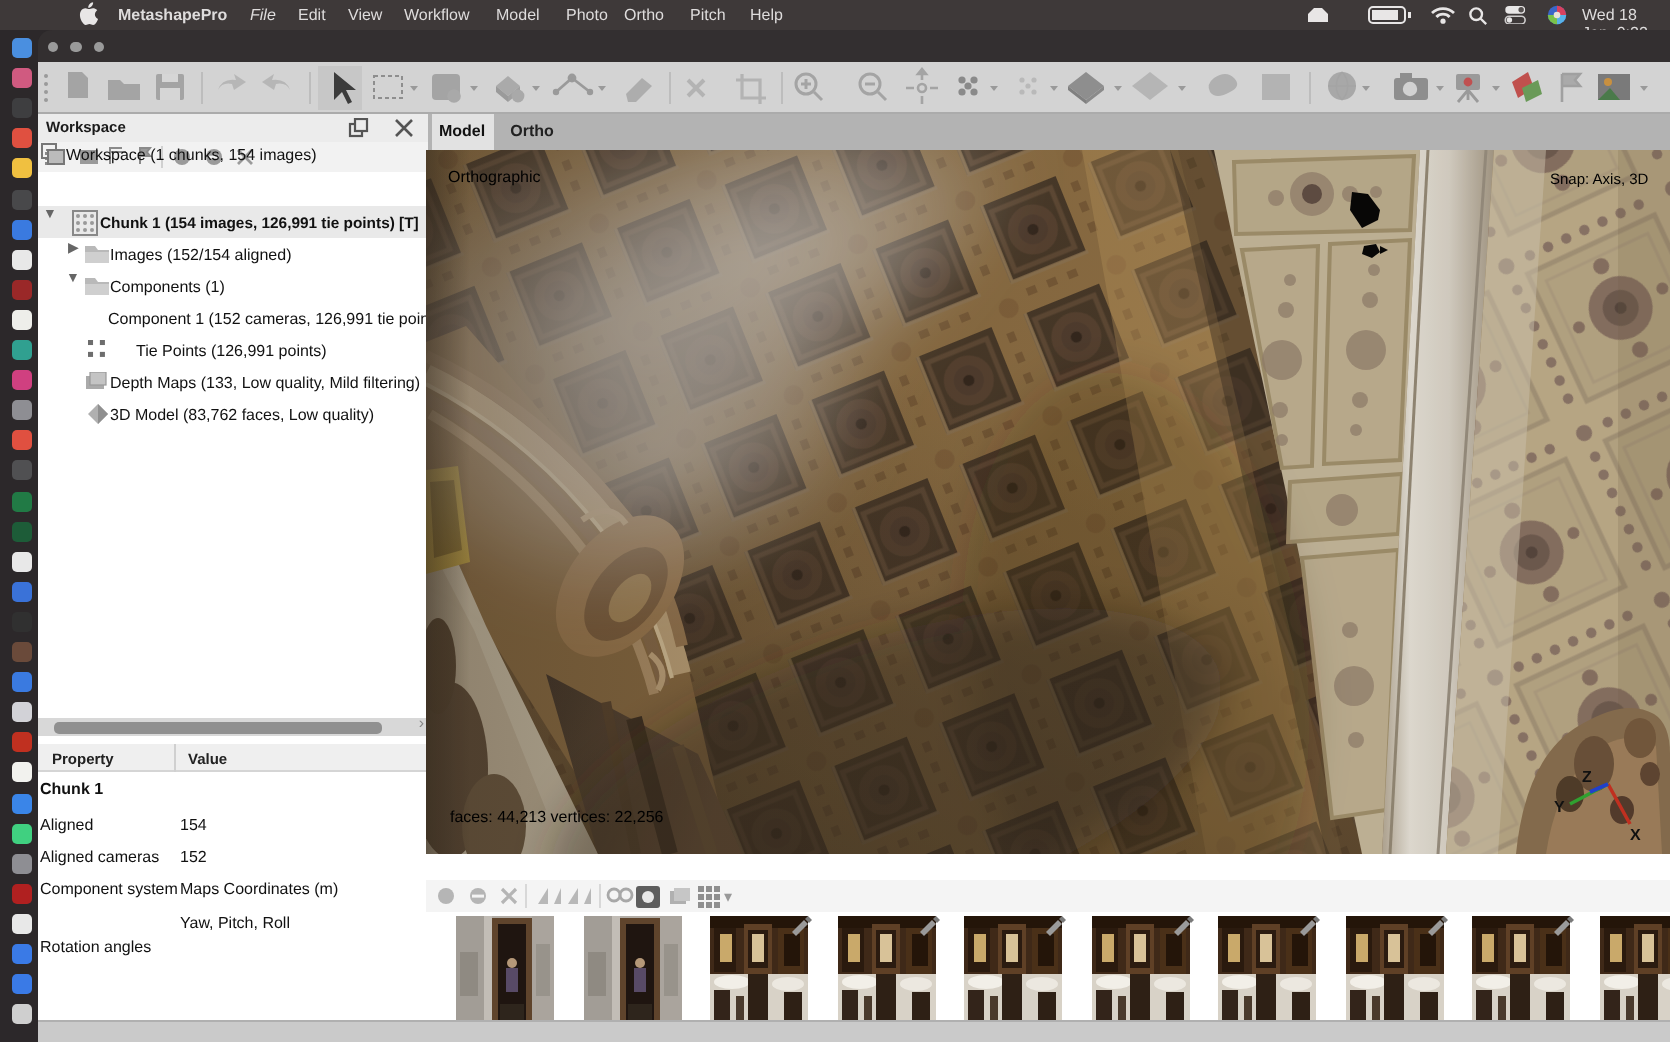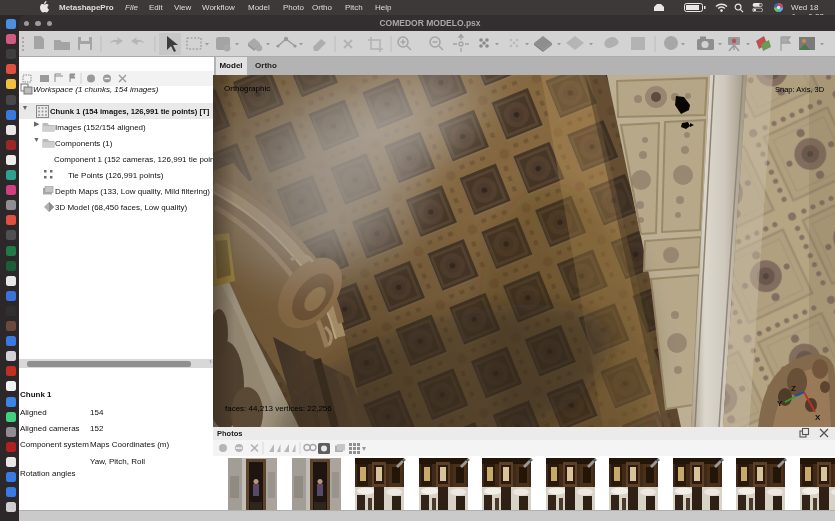--- a/index.html
+++ b/index.html
@@ -142,21 +142,20 @@
           <path d="M6 11 A5 5 0 0 1 1 6 L6 6 Z" fill="#79c24a"></path>
           <circle cx="6" cy="6" r="1.8" fill="#e8e2da"></circle>
         </svg></span>
     <span class="mi" style="left:764px;">Wed 18 Jan&nbsp; 0:22</span>
   </div>
 
   <div id="titlebar" class="abs"></div>
   <div class="dot" style="left:23.5px;"></div>
   <div class="dot" style="left:35px;"></div>
   <div class="dot" style="left:46.5px;"></div>
-  <div id="title" class="abs">COMEDOR MODELO.psx</div>
 
   <div id="toolbar" class="abs"></div>
   <svg class="abs" style="left:19px; top:31px;" width="816" height="26" viewBox="0 0 816 26">
     <g fill="#9a9a9a">
       <circle cx="4" cy="7" r="1"></circle>
         <circle cx="4" cy="11" r="1"></circle>
         <circle cx="4" cy="15" r="1"></circle>
         <circle cx="4" cy="19" r="1"></circle>
 
       <path d="M15 5 h7 l3 3 v10 h-10 z" fill="#a4a4a4"></path>
@@ -264,37 +263,45 @@
       <path d="M762 6 v14 m0 -14 h9 l-2.5 3 2.5 3 h-9" stroke="#a0a0a0" fill="#aaa" stroke-width="1.3"></path>
 
       <rect x="780" y="6" width="16" height="13" fill="#7a7a7a"></rect>
         <circle cx="785" cy="10" r="2" fill="#c89040"></circle>
         <path d="M780 19 l6 -6 5 6 z" fill="#4a7a4a"></path>
       <path d="M801 12 l4 0 -2 2.5 z" fill="#9a9a9a"></path>
     </g>
   </svg>
 
   <div id="leftpanel" class="abs">
+    <div id="wshead" class="abs">
+        <span class="t">Workspace</span>
+      <svg class="abs" style="right:6px; top:2px;" width="36" height="11" viewBox="0 0 36 11">
+        <rect x="3" y="3" width="6" height="6" fill="none" stroke="#555" stroke-width="1.1"></rect>
+        <rect x="5.5" y="0.5" width="6" height="6" fill="#ececec" stroke="#555" stroke-width="1.1"></rect>
+        <path d="M26 1 l8 8 m0 -8 l-8 8" stroke="#555" stroke-width="1.3"></path>
+      </svg>
+    </div>
     <div id="wstools" class="abs">
       <svg width="130" height="15" viewBox="0 0 130 15">
         <g stroke="#8a8a8a" fill="none">
           <rect x="4" y="4" width="8" height="7" stroke-dasharray="1.5 1"></rect>
           <rect x="21" y="4" width="9" height="7" fill="#9a9a9a" stroke="none"></rect>
           <path d="M36 11 v-8 h6 M36 5 h8" stroke="#8a8a8a"></path>
           <path d="M51 11 v-8 h5 l-1.5 2 1.5 2 h-5" fill="#9a9a9a"></path>
           <line x1="62" y1="2" x2="62" y2="13" stroke="#d0d0d0"></line>
           <circle cx="72" cy="7.5" r="4" fill="#9a9a9a" stroke="none"></circle>
           <circle cx="88" cy="7.5" r="4" fill="#9a9a9a" stroke="none"></circle>
           <rect x="85.5" y="6.8" width="5" height="1.4" fill="#f2f2f2" stroke="none"></rect>
           <path d="M100 4 l7 7 m0 -7 l-7 7" stroke="#9a9a9a" stroke-width="1.4"></path>
         </g>
       </svg>
     </div>
     <div class="tree">
-      <div class="trow" style="left:0; top:24px; width:195px;font-style:italic;">
+      <div class="trow" style="left:0; top:12px; width:195px;">
         <svg class="ic" style="left:1px; top:2px;" width="13" height="12" viewBox="0 0 13 12">
             <rect x="1" y="1" width="7" height="7" fill="none" stroke="#777"></rect>
             <rect x="4" y="4" width="8" height="7" fill="#bbb" stroke="#777"></rect>
           </svg>
         <span class="tx" style="left:14px;">Workspace (1 chunks, 154 images)</span>
       </div>
       <div class="trow" style="left:0; top:46px; width:195px; background:#e9e9e9;">
         <span class="ic" style="left:2.5px; top:1px; color:#666; font-size:7px;">▼</span>
         <svg class="ic" style="left:17px; top:1.5px;" width="13" height="13" viewBox="0 0 13 13">
             <rect x="0.5" y="0.5" width="12" height="12" fill="none" stroke="#888"></rect>
@@ -347,27 +354,32 @@
             <rect x="0" y="2" width="9" height="6.5" fill="#aaa"></rect>
             <rect x="2" y="0" width="8" height="6.5" fill="#c4c4c4" stroke="#999" stroke-width="0.6"></rect>
           </svg>
         <span class="tx" style="left:36px;">Depth Maps (133, Low quality, Mild filtering)</span>
       </div>
       <div class="trow" style="left:0; top:142px; width:195px;">
         <svg class="ic" style="left:25px; top:3px;" width="10" height="10" viewBox="0 0 11 11">
             <path d="M5.5 0 L11 5.5 5.5 11 0 5.5 z" fill="#b0b0b0"></path>
             <path d="M5.5 0 L11 5.5 5.5 11 z" fill="#8f8f8f"></path>
           </svg>
-        <span class="tx" style="left:36px;">3D Model (68,450 faces, Low quality)</span>
+        <span class="tx" style="left:36px;">3D Model (83,762 faces, Low quality)</span>
       </div>
     </div>
     <div id="hscroll" class="abs">
         <div id="hthumb" class="abs"></div>
       <span class="abs" style="right:2px; top:-2px; color:#888; font-size:8px;">›</span>
       </div>
+    <div id="prophead" class="abs">
+      <span class="ph" style="left:7px;">Property</span>
+      <span class="ph" style="left:75px;">Value</span>
+      <span class="abs" style="left:68px; top:0; width:1px; height:14px; background:#d0d0d0;"></span>
+    </div>
     <div class="prow" style="left:1px; top:333px;"><b>Chunk 1</b></div>
     <div class="prow" style="left:1px; top:351px;">Aligned</div>
       <div class="prow" style="left:71px; top:351px;">154</div>
     <div class="prow" style="left:1px; top:367px;">Aligned cameras</div>
       <div class="prow" style="left:71px; top:367px;">152</div>
     <div class="prow" style="left:1px; top:383px;">Component system</div>
       <div class="prow" style="left:71px; top:383px;">Maps Coordinates (m)</div>
     <div class="prow" style="left:1px; top:412px;">Rotation angles</div>
       <div class="prow" style="left:71px; top:400px;">Yaw, Pitch, Roll</div>
   </div>
@@ -573,28 +585,20 @@
     </g>
     <text x="602" y="345" font-size="8" font-weight="bold" fill="#111">X</text>
     <text x="564" y="331" font-size="8" font-weight="bold" fill="#111">Y</text>
     <text x="578" y="316" font-size="8" font-weight="bold" fill="#111">Z</text>
   </svg>
   <div class="ovl" style="left:224px; top:84px;">Orthographic</div>
   <div class="ovl" style="left:775px; top:85px; font-size:7.5px;">Snap: Axis, 3D</div>
   <div class="ovl" style="left:225px; top:404px;">faces: 44,213 vertices: 22,256</div>
 
   <div id="photos" class="abs">
-    <div id="phhead" class="abs">
-        <span class="t">Photos</span>
-      <svg class="abs" style="right:5px; top:1px;" width="32" height="11" viewBox="0 0 32 11">
-        <rect x="2" y="3" width="6" height="6" fill="none" stroke="#555" stroke-width="1.1"></rect>
-        <rect x="4.5" y="0.5" width="6" height="6" fill="#ebebeb" stroke="#555" stroke-width="1.1"></rect>
-        <path d="M22 1 l8 8 m0 -8 l-8 8" stroke="#555" stroke-width="1.3"></path>
-      </svg>
-    </div>
     <div id="phtools" class="abs">
       <svg width="170" height="16" viewBox="0 0 170 16">
         <g fill="#b5b5b5">
           <circle cx="10" cy="8" r="4"></circle>
           <circle cx="26" cy="8" r="4"></circle>
             <rect x="23" y="7.3" width="6" height="1.5" fill="#f4f4f4"></rect>
           <path d="M38 4.5 l7 7 m0 -7 l-7 7" stroke="#b5b5b5" stroke-width="1.6" fill="none"></path>
           <line x1="50" y1="2" x2="50" y2="14" stroke="#d8d8d8"></line>
           <path d="M56 12 l5 -8 v8 z M64 12 h3.5 v-8 z" fill="#b8b8b8"></path>
           <path d="M71 12 l5 -8 v8 z M79 12 h3.5 v-8 z" fill="#b8b8b8"></path>

